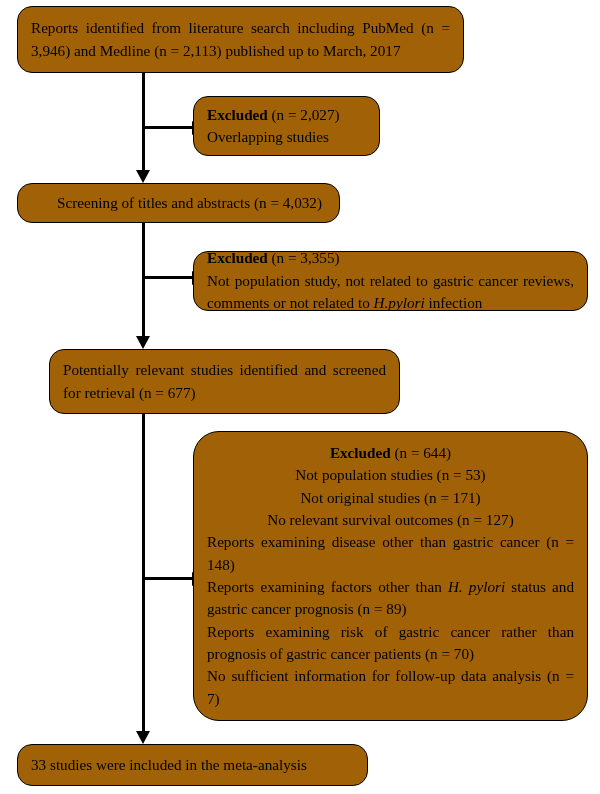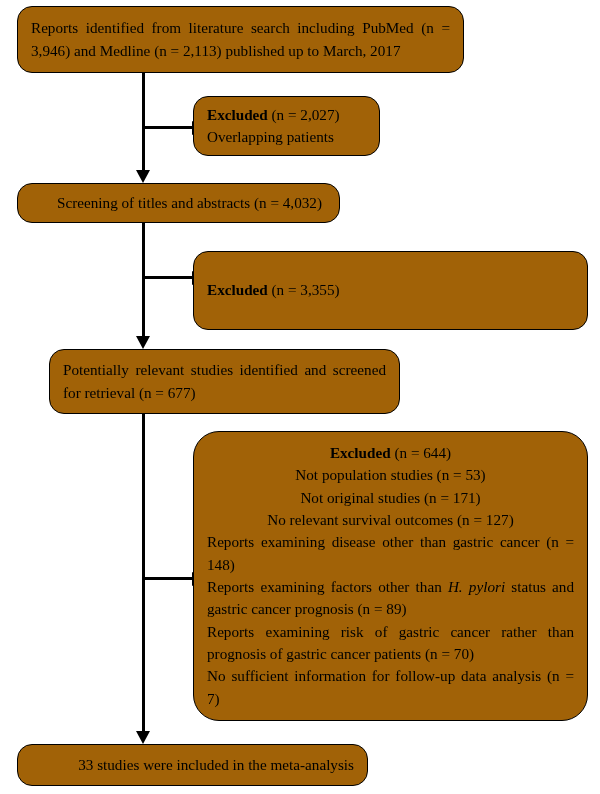--- a/index.html
+++ b/index.html
@@ -83,35 +83,36 @@
   </div>
 
   <div class="vline" style="left:141.5px; top:73px; height:98px;"></div>
   <div class="arrow-down" style="left:136px; top:170px;"></div>
 
   <div class="hline" style="left:141.5px; top:126px; width:53px;"></div>
   <div class="arrow-right" style="left:192px; top:121px;"></div>
 
   <div class="node" style="left:193px; top:96px; width:187px; height:60px;">
     <p class="nojust"><span class="bold">Excluded</span><span> (n = 2,027)</span></p>
-    <p class="nojust">Overlapping patients</p>
+    <p class="nojust">Overlapping studies</p>
   </div>
 
   <div class="node" style="left:17px; top:183px; width:323px; height:40px;padding-left:39px;">
     <p class="nojust">Screening of titles and abstracts (n = 4,032)</p>
   </div>
 
   <div class="vline" style="left:141.5px; top:223px; height:114px;"></div>
   <div class="arrow-down" style="left:136px; top:336px;"></div>
 
   <div class="hline" style="left:141.5px; top:276px; width:53px;"></div>
   <div class="arrow-right" style="left:192px; top:271px;"></div>
 
-  <div class="node" style="left:193px; top:251px; width:395px; height:79px;">
+  <div class="node" style="left:193px; top:251px; width:395px; height:60px;">
     <p class="nojust"><span class="bold">Excluded</span><span> (n = 3,355)</span></p>
+    <p><span>Not population study, not related to gastric cancer reviews, comments or not related to </span><span class="ital">H.pylori</span><span> infection</span></p>
   </div>
 
   <div class="node" style="left:17px; top:349px; width:351px; height:65px;margin-left:32px;">
     <p>Potentially relevant studies identified and screened for retrieval (n = 677)</p>
   </div>
 
   <div class="vline" style="left:141.5px; top:414px; height:318px;"></div>
   <div class="arrow-down" style="left:136px; top:731px;"></div>
 
   <div class="hline" style="left:141.5px; top:577px; width:53px;"></div>
@@ -121,17 +122,17 @@
     <p class="nojust"><span class="bold">Excluded</span><span> (n = 644)</span></p>
     <p class="nojust">Not population studies (n = 53)</p>
     <p class="nojust">Not original studies (n = 171)</p>
     <p class="nojust">No relevant survival outcomes (n = 127)</p>
     <p>Reports examining disease other than gastric cancer (n = 148)</p>
     <p><span>Reports examining factors other than </span><span class="ital">H. pylori</span><span> status and gastric cancer prognosis (n = 89)</span></p>
     <p>Reports examining risk of gastric cancer rather than prognosis of gastric cancer patients (n = 70)</p>
     <p>No sufficient information for follow-up data analysis (n = 7)</p>
   </div>
 
-  <div class="node" style="left:17px; top:744px; width:351px; height:42px;align-items:flex-end;">
+  <div class="node" style="left:17px; top:744px; width:351px; height:42px;">
     <p class="nojust">33 studies were included in the meta-analysis</p>
   </div>
 
 </div>
 
 </body></html>

